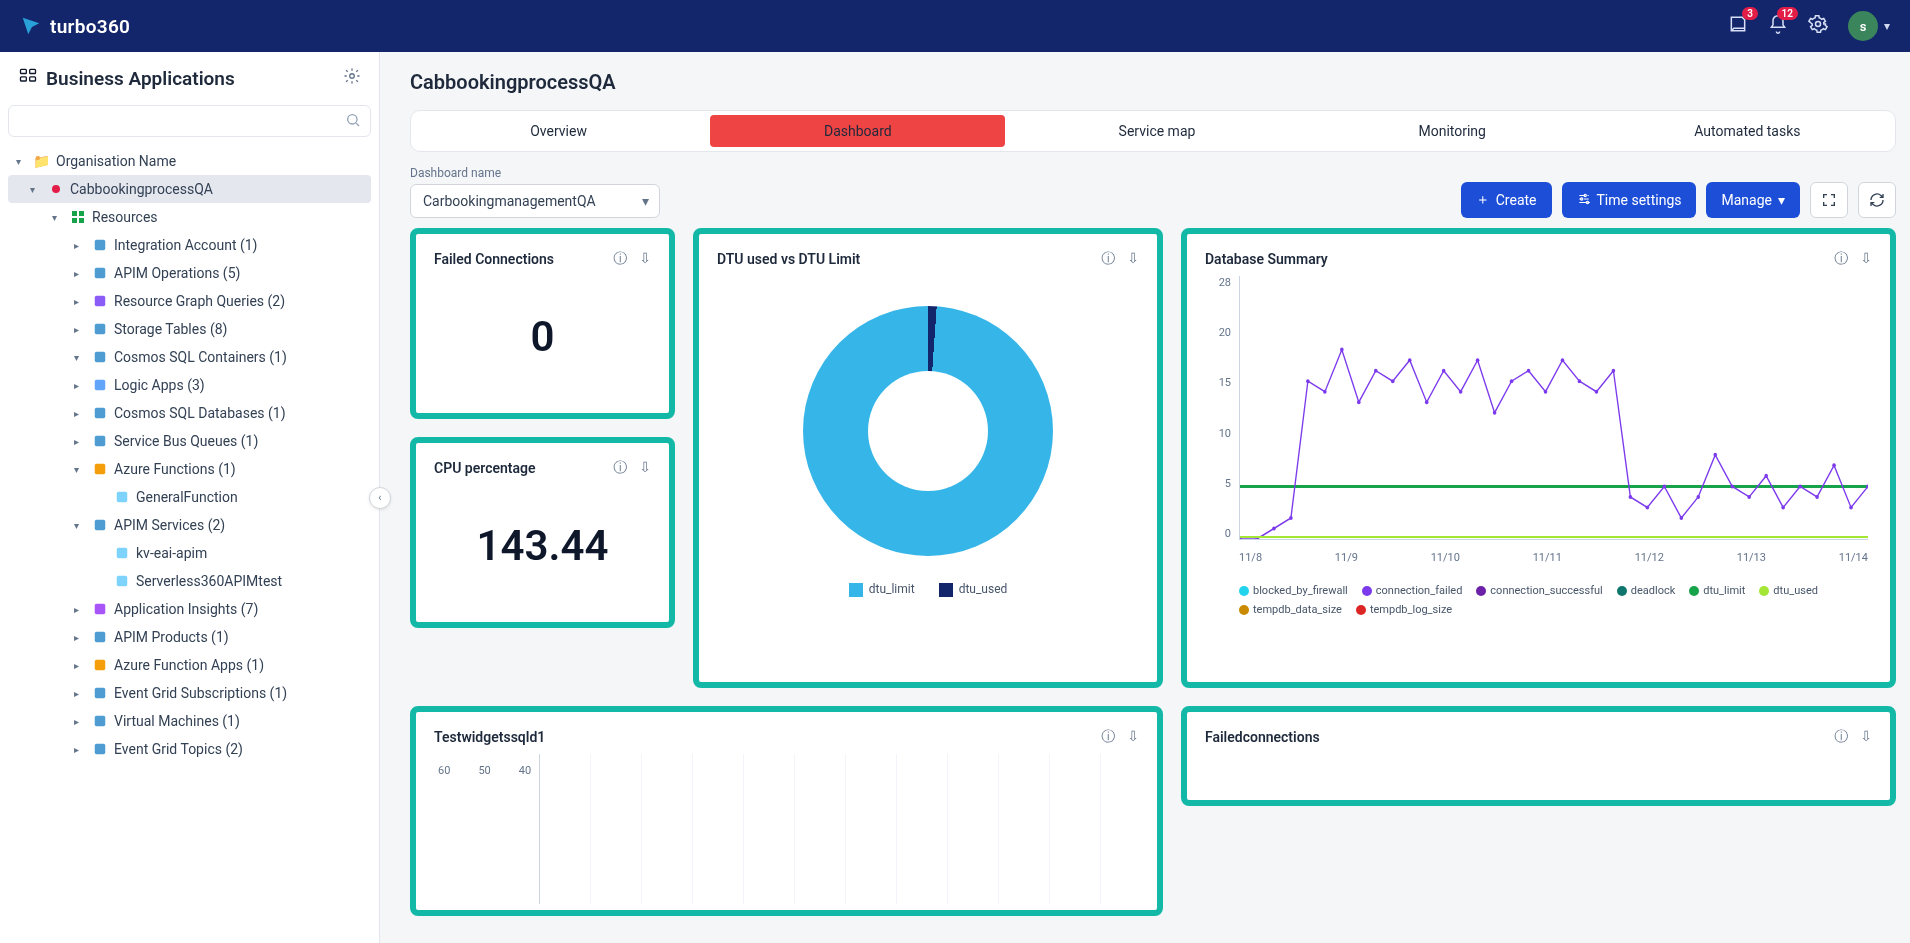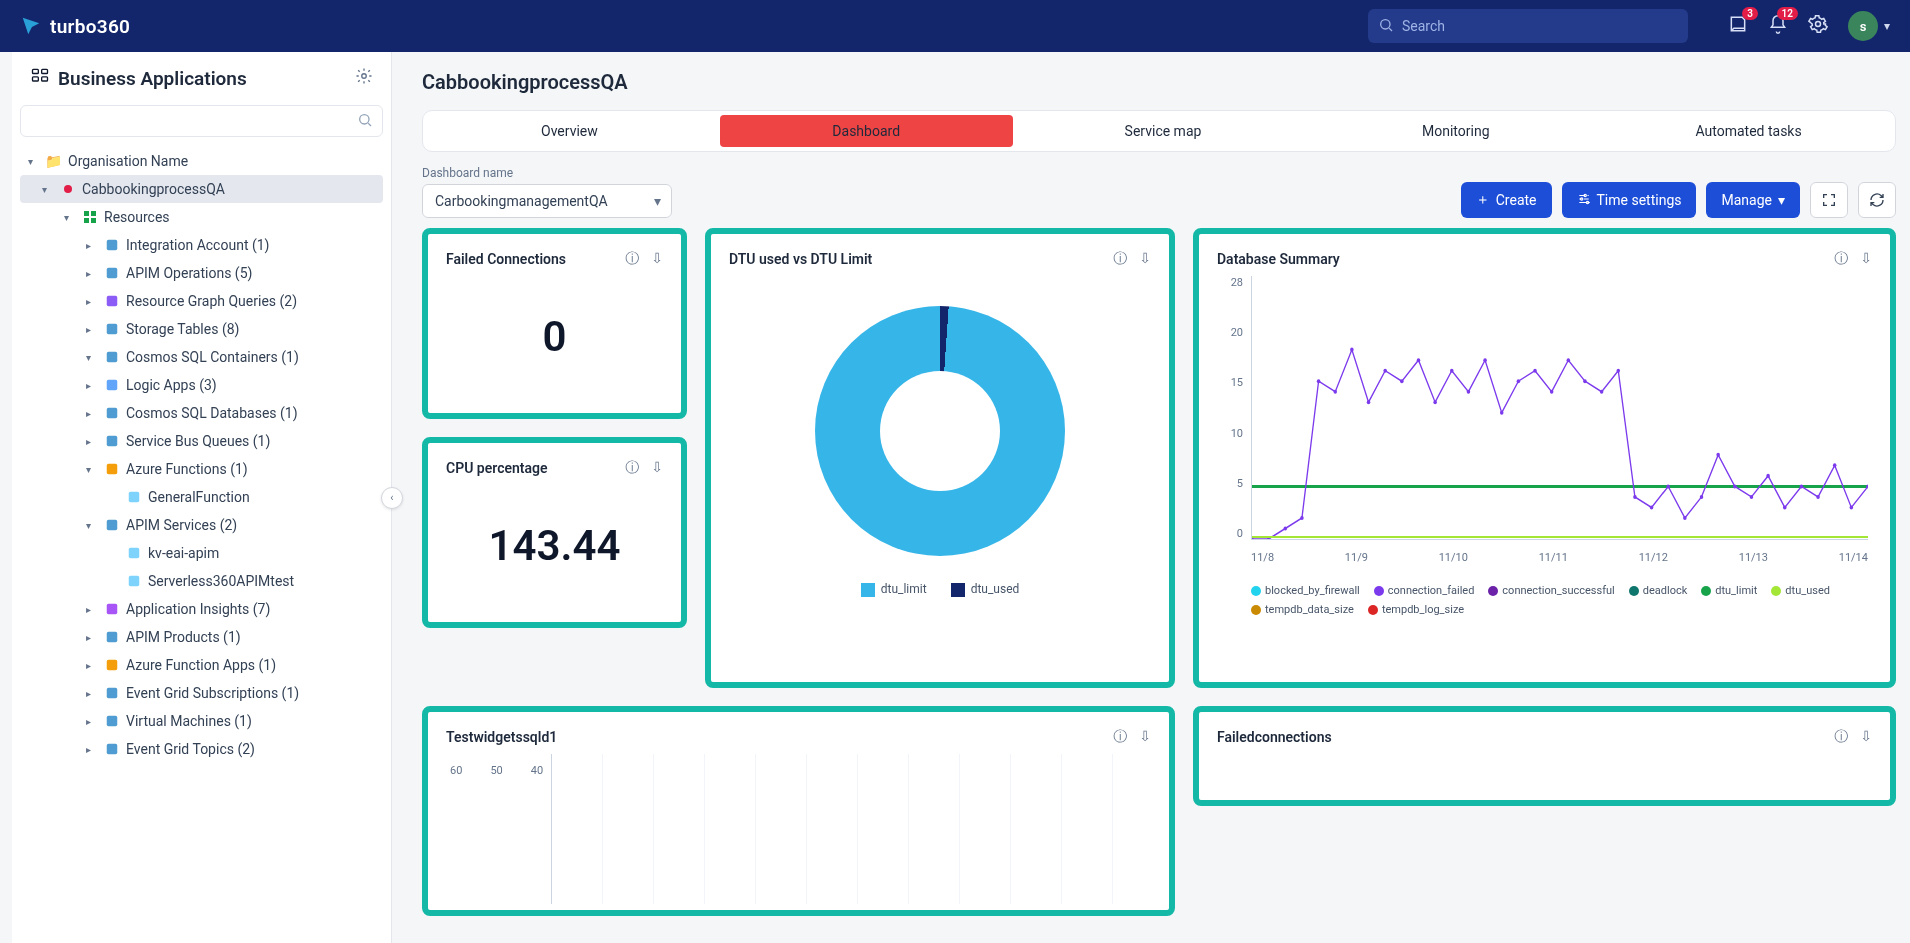--- a/index.html
+++ b/index.html
@@ -15,21 +15,21 @@
   .search-input::placeholder { color: #9fb3e6; }
   .search-icon { position: absolute; left: 10px; top: 8px; color: #9fb3e6; }
   .nav-icons { display: flex; align-items: center; gap: 20px; margin-left: 30px; }
   .nav-icon { position: relative; color: #d7e0f7; cursor: pointer; }
   .badge { position: absolute; top: -7px; right: -10px; background: #e11d48; color: #fff; border-radius: 10px; font-size: 10px; padding: 1px 5px; font-weight: 600; }
   .avatar { width: 30px; height: 30px; border-radius: 50%; background: #3a855c; color: #fff; display: flex; align-items: center; justify-content: center; font-size: 13px; font-weight: 600; }
   .chev { color: #cfd8ee; font-size: 12px; }
   
   
   .shell { display: flex; height: calc(943px - 52px); }
-  .sidebar { width: 380px; background: #ffffff; border-right: 1px solid #e3e6ec; display: flex; flex-direction: column; position: relative; margin-left: 12px; }
+  .sidebar { width: 380px; background: #ffffff; border-right: 1px solid #e3e6ec; display: flex; flex-direction: column; position: relative; }
   .side-header { display: flex; align-items: center; justify-content: space-between; padding: 14px 18px 8px; font-size: 19px; font-weight: 600; color: #1e293b; }
   .side-search { margin: 6px 8px; position: relative; }
   .side-search input { width: 100%; height: 32px; border: 1px solid #e3e6ec; border-radius: 6px; padding: 0 30px 0 12px; font-size: 14px; }
   .side-search .sicon { position: absolute; right: 10px; top: 7px; color: #94a3b8; }
   .tree { flex: 1; overflow-y: auto; padding: 4px 8px 40px 8px; font-size: 14px; color: #334155; }
   .tree-row { display: flex; align-items: center; gap: 6px; padding: 6px 8px; border-radius: 4px; cursor: pointer; white-space: nowrap; }
   .tree-row.selected { background: #e4e7ee; }
   .carrot { width: 12px; display: inline-block; color: #64748b; font-size: 10px; }
   .node-icon { width: 16px; height: 16px; display: inline-flex; align-items: center; justify-content: center; }
   .ind-1 { padding-left: 22px; } .ind-2 { padding-left: 44px; } .ind-3 { padding-left: 66px; } .ind-4 { padding-left: 88px; }
@@ -86,29 +86,20 @@
 <body>
 
 <div class="topnav">
   <div class="brand">
     <svg viewBox="0 0 24 24" fill="none">
         <path d="M3 3 L21 9 L13 13 L9 21 Z" fill="#2aa0d8"></path>
       </svg>
     <span>turbo360</span>
   </div>
   <div class="brand-spacer"></div>
-  <div class="search-wrap">
-    <span class="search-icon">
-      <svg width="16" height="16" viewBox="0 0 24 24" fill="none" stroke="currentColor" stroke-width="2">
-          <circle cx="11" cy="11" r="7"></circle>
-          <path d="M21 21l-4.3-4.3"></path>
-        </svg>
-    </span>
-    <input class="search-input" placeholder="Search" style="">
-  </div>
   <div class="nav-icons">
     <div class="nav-icon">
       <svg width="20" height="20" viewBox="0 0 24 24" fill="none" stroke="currentColor" stroke-width="1.8">
           <path d="M4 4h13l3 3v13H4z"></path>
           <path d="M4 20l3-3h13"></path>
         </svg>
       <span class="badge">3</span>
     </div>
     <div class="nav-icon">
       <svg width="20" height="20" viewBox="0 0 24 24" fill="none" stroke="currentColor" stroke-width="1.8">

